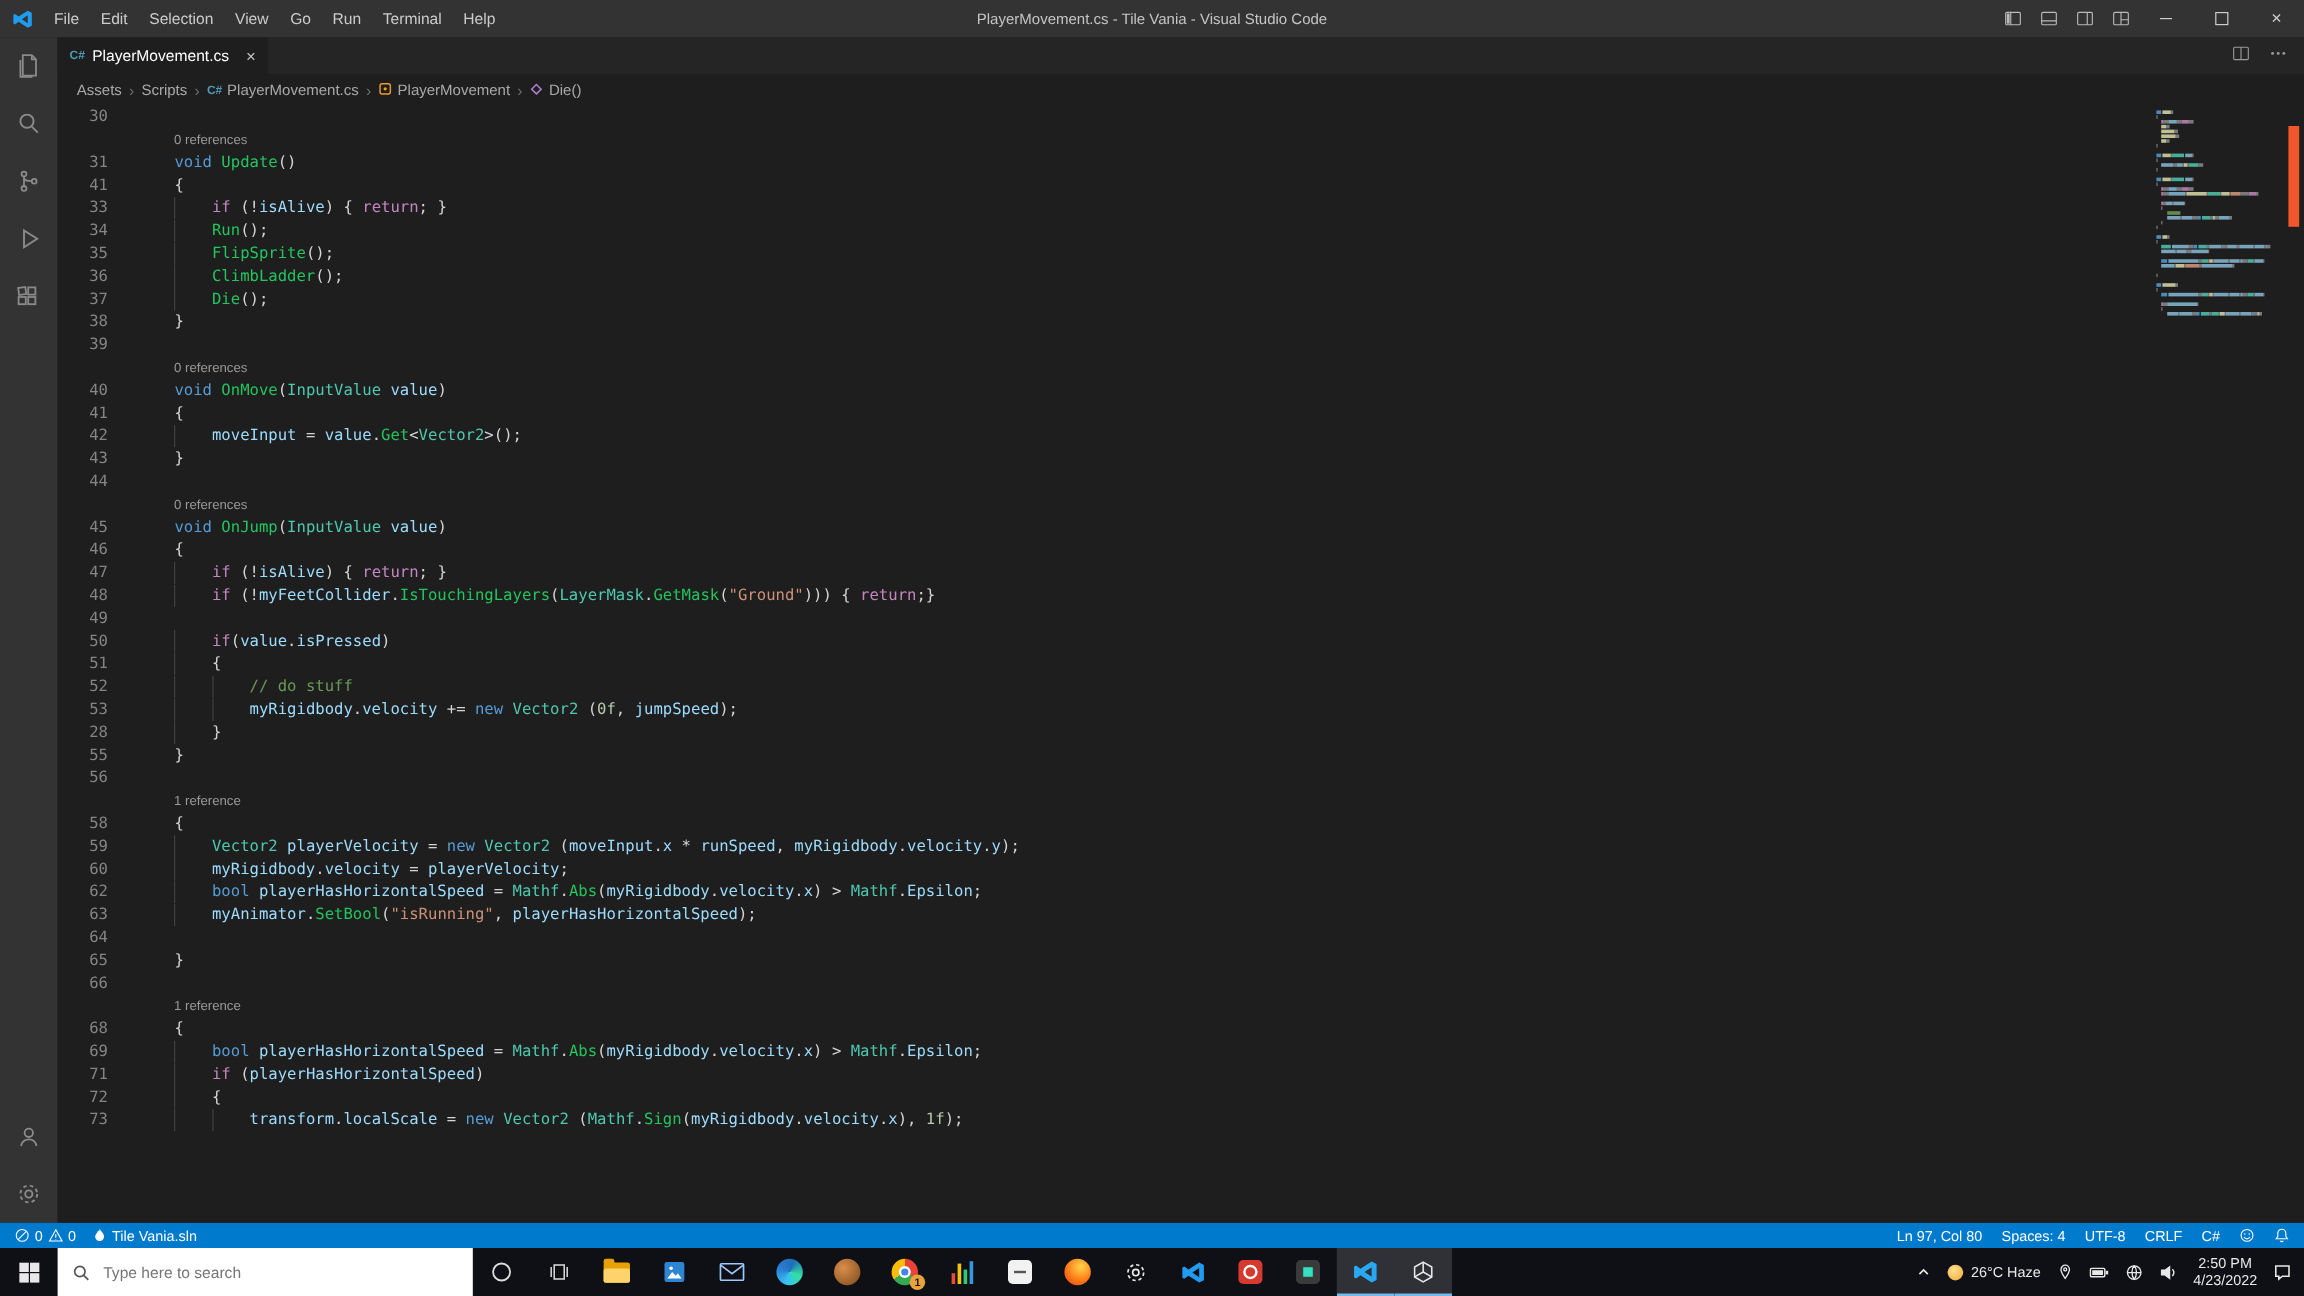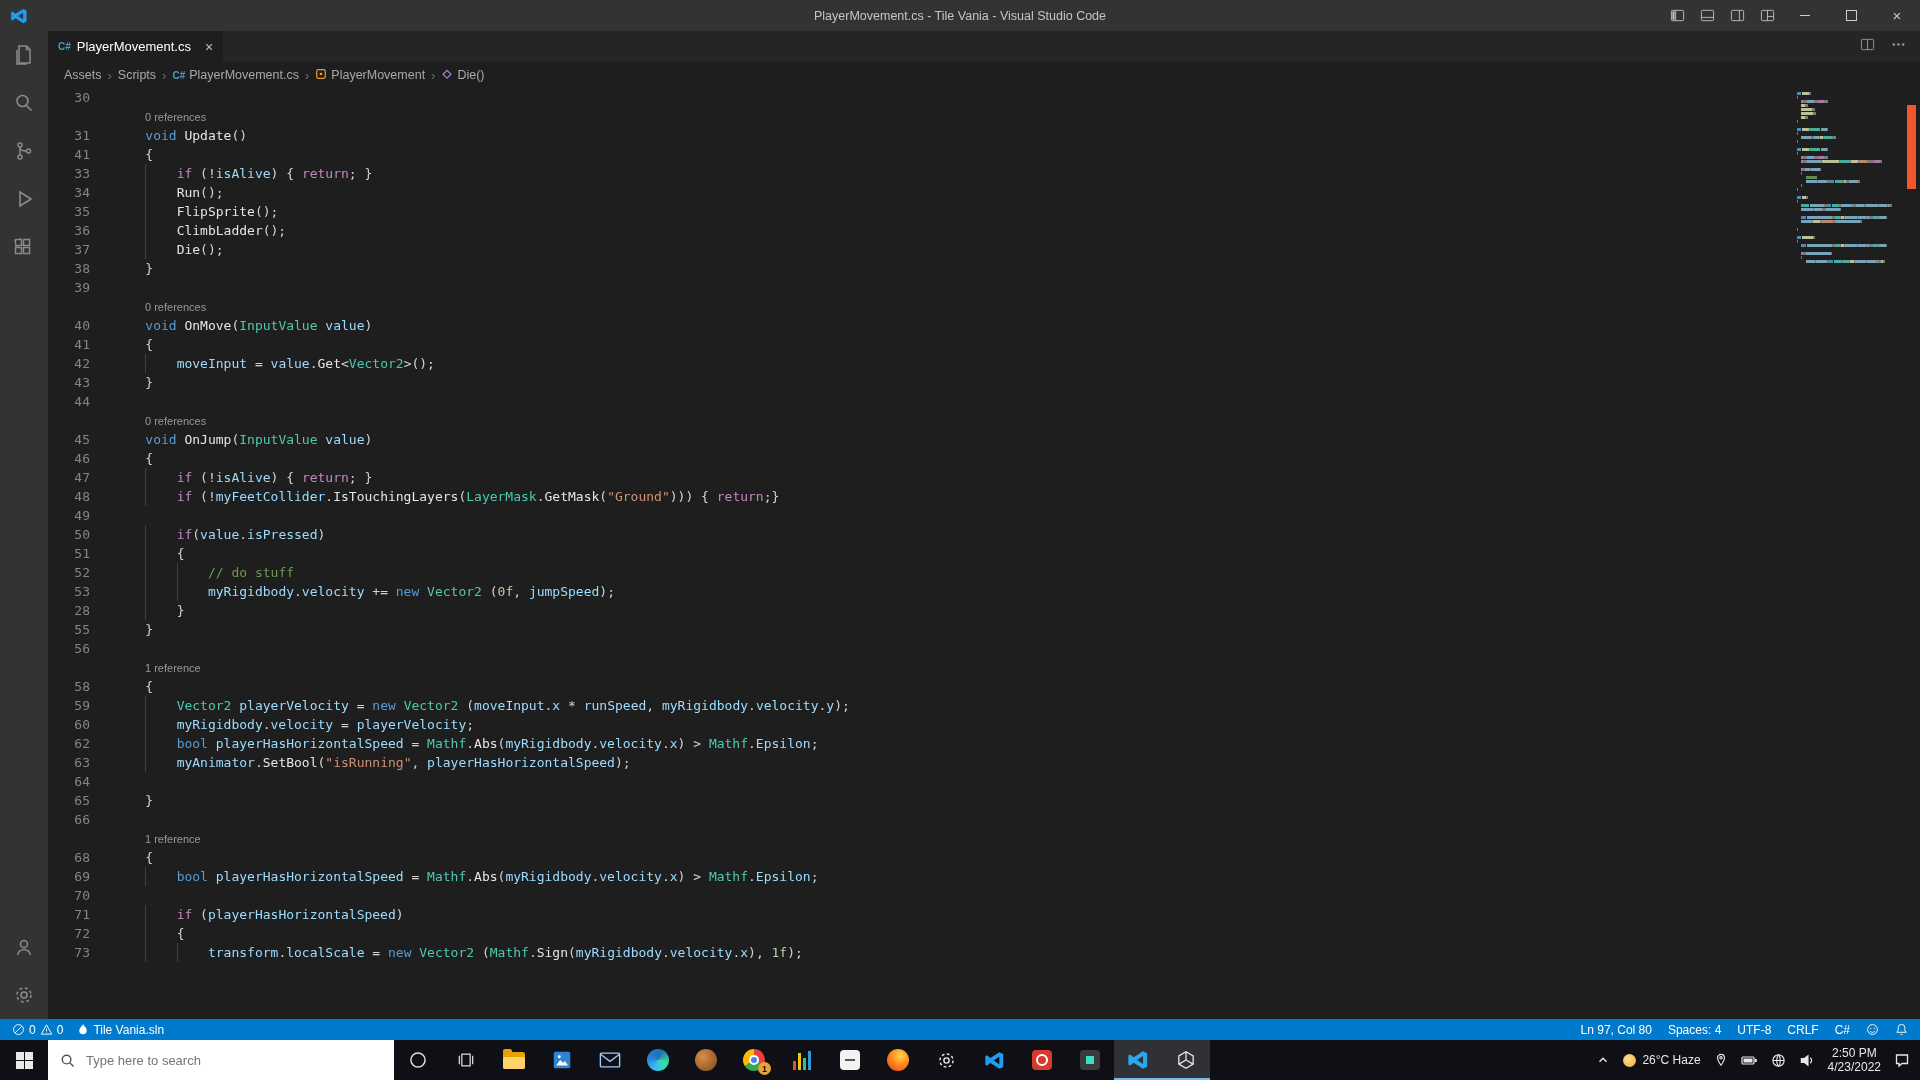--- a/index.html
+++ b/index.html
@@ -42,21 +42,21 @@
   
   .editor{flex:1;position:relative;background:#1e1e1e;overflow:hidden;}
   #code-lines{position:absolute;top:0;left:0;right:130px;}
   .row{display:flex;height:19px;line-height:19px;font-family:"DejaVu Sans Mono",monospace;font-size:13px;overflow:hidden;}
   .ln{flex:0 0 66px;box-sizing:border-box;text-align:right;padding-right:24px;color:#858585;}
   .lc{white-space:pre;color:#d4d4d4;}
   .ind{display:inline-block;white-space:pre;}
   .ind.g{box-shadow:inset 1px 0 0 #404040;}
   .lens{font-family:"Liberation Sans",sans-serif;font-size:11px;color:#999999;margin-left:31px;}
   .tk-p{color:#d4d4d4}.tk-kw{color:#569cd6}.tk-ctrl{color:#c586c0}.tk-type{color:#4ec9b0}
-  .tk-fn{color:#e5e5e5}.tk-var{color:#9cdcfe}.tk-str{color:#ce9178}.tk-num{color:#b5cea8}.tk-com{color:#6a9955}
+  .tk-fn{color:#22c55e}.tk-var{color:#9cdcfe}.tk-str{color:#ce9178}.tk-num{color:#b5cea8}.tk-com{color:#6a9955}
 
   .minimap{position:absolute;top:0;right:18px;width:109px;}
   .mm-row{height:4px;white-space:nowrap;font-size:0;}
   .mm-row span{display:inline-block;height:2.5px;vertical-align:top;}
   .overview-ruler{position:absolute;top:0;right:0;width:18px;height:100%;}
   .ruler-marker{position:absolute;top:17px;right:4px;width:9px;height:84px;background:#f1572b;}
 
   
   .statusbar{height:21px;flex:0 0 21px;background:#007acc;color:#ffffff;display:flex;align-items:center;padding:0 12px;font-size:12px;}
   .sb-item{display:flex;align-items:center;gap:4px;margin-right:14px;white-space:nowrap;}
@@ -100,20 +100,30 @@
 <body>
 
 <div class="screen">
 
   <div class="titlebar">
     <span class="vslogo">
       <svg viewBox="0 0 24 24" width="18" height="18">
           <path fill="#1f9cf0" d="M17.5 2.5 22 4.7v14.6l-4.5 2.2L7.3 14.9l-4 3-1.8-1V7.1l1.8-1 4 3L17.5 2.5zM17.5 7.6 11 12l6.5 4.4V7.6z"></path>
         </svg>
     </span>
+    <nav class="menubar">
+      <span class="menu-item">File</span>
+      <span class="menu-item">Edit</span>
+      <span class="menu-item">Selection</span>
+      <span class="menu-item">View</span>
+      <span class="menu-item">Go</span>
+      <span class="menu-item">Run</span>
+      <span class="menu-item">Terminal</span>
+      <span class="menu-item">Help</span>
+    </nav>
     <div class="window-title">PlayerMovement.cs - Tile Vania - Visual Studio Code</div>
     <div class="titlebar-right">
       <span class="layout-btn">
         <svg width="15" height="15" viewBox="0 0 16 16" fill="none" stroke="#bbbbbb">
             <rect x="1.5" y="2.5" width="13" height="11" rx="1"></rect>
             <line x1="6" y1="2.5" x2="6" y2="13.5"></line>
             <rect x="2.5" y="3.5" width="2.5" height="9" fill="#bbbbbb" stroke="none"></rect>
           </svg>
       </span>
       <span class="layout-btn">
@@ -419,24 +429,20 @@
             </div>
             <div class="row">
               <span class="ln">68</span>
               <span class="lc"><span class="ind">    </span><span class="tk-p">{</span></span>
             </div>
             <div class="row">
               <span class="ln">69</span>
               <span class="lc"><span class="ind">    </span><span class="ind g">    </span><span class="tk-kw">bool</span><span class="tk-p"> </span><span class="tk-var">playerHasHorizontalSpeed</span><span class="tk-p"> = </span><span class="tk-type">Mathf</span><span class="tk-p">.</span><span class="tk-fn">Abs</span><span class="tk-p">(</span><span class="tk-var">myRigidbody</span><span class="tk-p">.</span><span class="tk-var">velocity</span><span class="tk-p">.</span><span class="tk-var">x</span><span class="tk-p">) &gt; </span><span class="tk-type">Mathf</span><span class="tk-p">.</span><span class="tk-var">Epsilon</span><span class="tk-p">;</span></span>
             </div>
             <div class="row">
-              <span class="ln">70</span>
-              <span class="lc"></span>
-            </div>
-            <div class="row">
               <span class="ln">71</span>
               <span class="lc"><span class="ind">    </span><span class="ind g">    </span><span class="tk-ctrl">if</span><span class="tk-p"> (</span><span class="tk-var">playerHasHorizontalSpeed</span><span class="tk-p">)</span></span>
             </div>
             <div class="row">
               <span class="ln">72</span>
               <span class="lc"><span class="ind">    </span><span class="ind g">    </span><span class="tk-p">{</span></span>
             </div>
             <div class="row">
               <span class="ln">73</span>
               <span class="lc"><span class="ind">    </span><span class="ind g">    </span><span class="ind g">    </span><span class="tk-var">transform</span><span class="tk-p">.</span><span class="tk-var">localScale</span><span class="tk-p"> = </span><span class="tk-kw">new</span><span class="tk-p"> </span><span class="tk-type">Vector2</span><span class="tk-p"> (</span><span class="tk-type">Mathf</span><span class="tk-p">.</span><span class="tk-fn">Sign</span><span class="tk-p">(</span><span class="tk-var">myRigidbody</span><span class="tk-p">.</span><span class="tk-var">velocity</span><span class="tk-p">.</span><span class="tk-var">x</span><span class="tk-p">), </span><span class="tk-num">1f</span><span class="tk-p">);</span></span>

